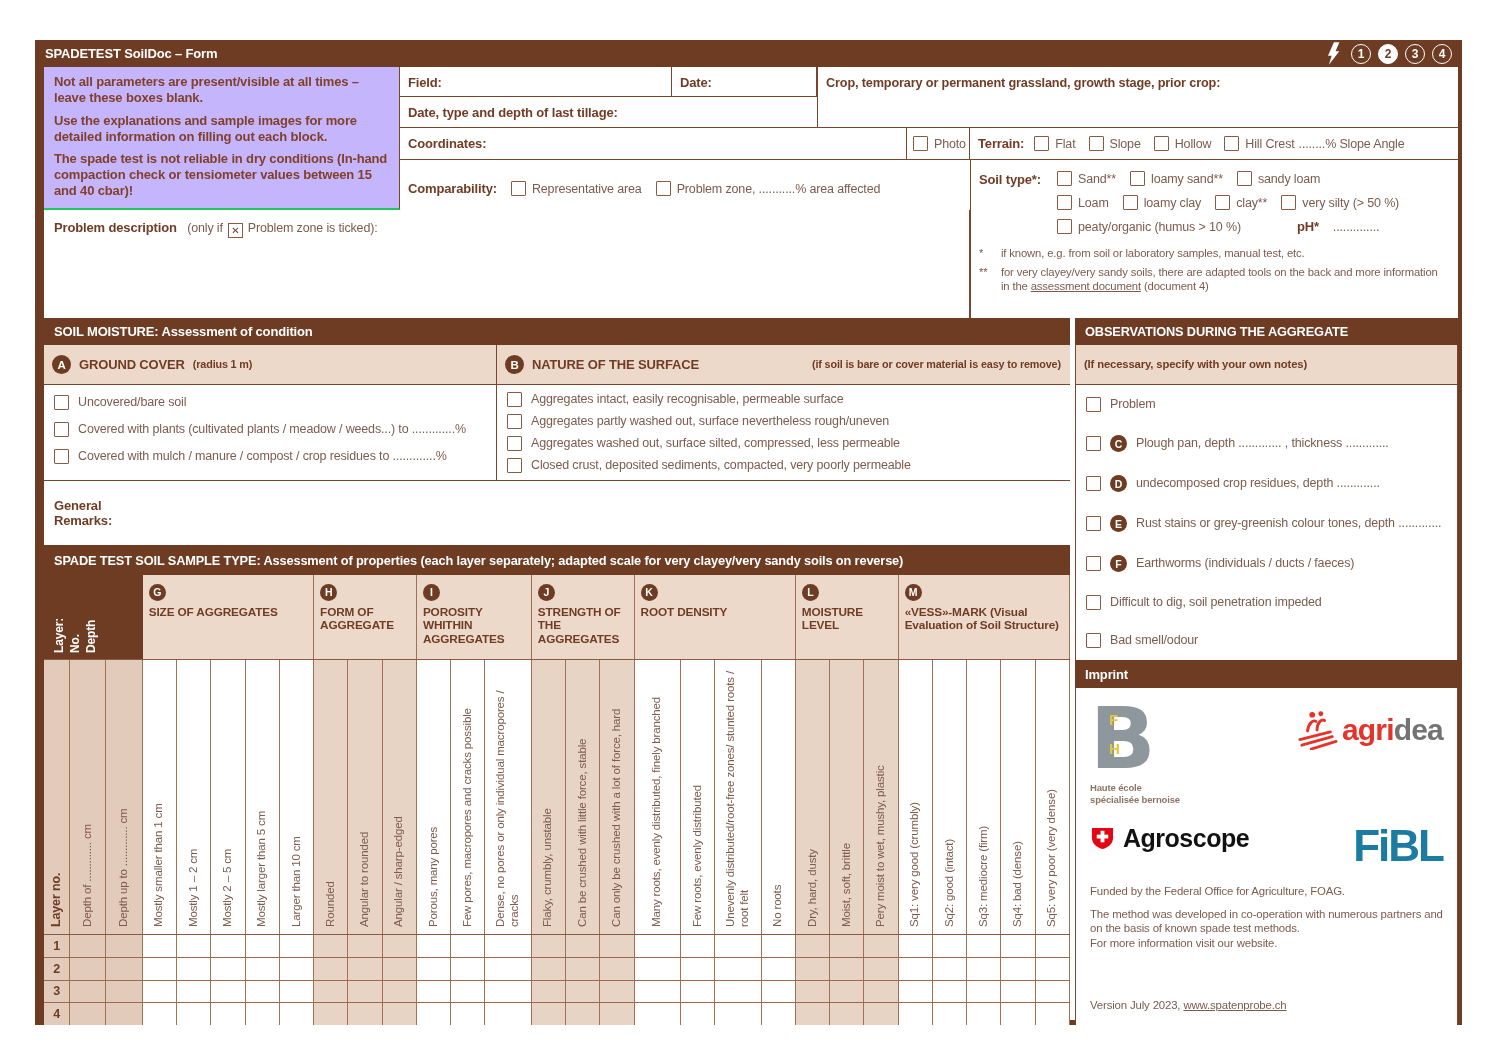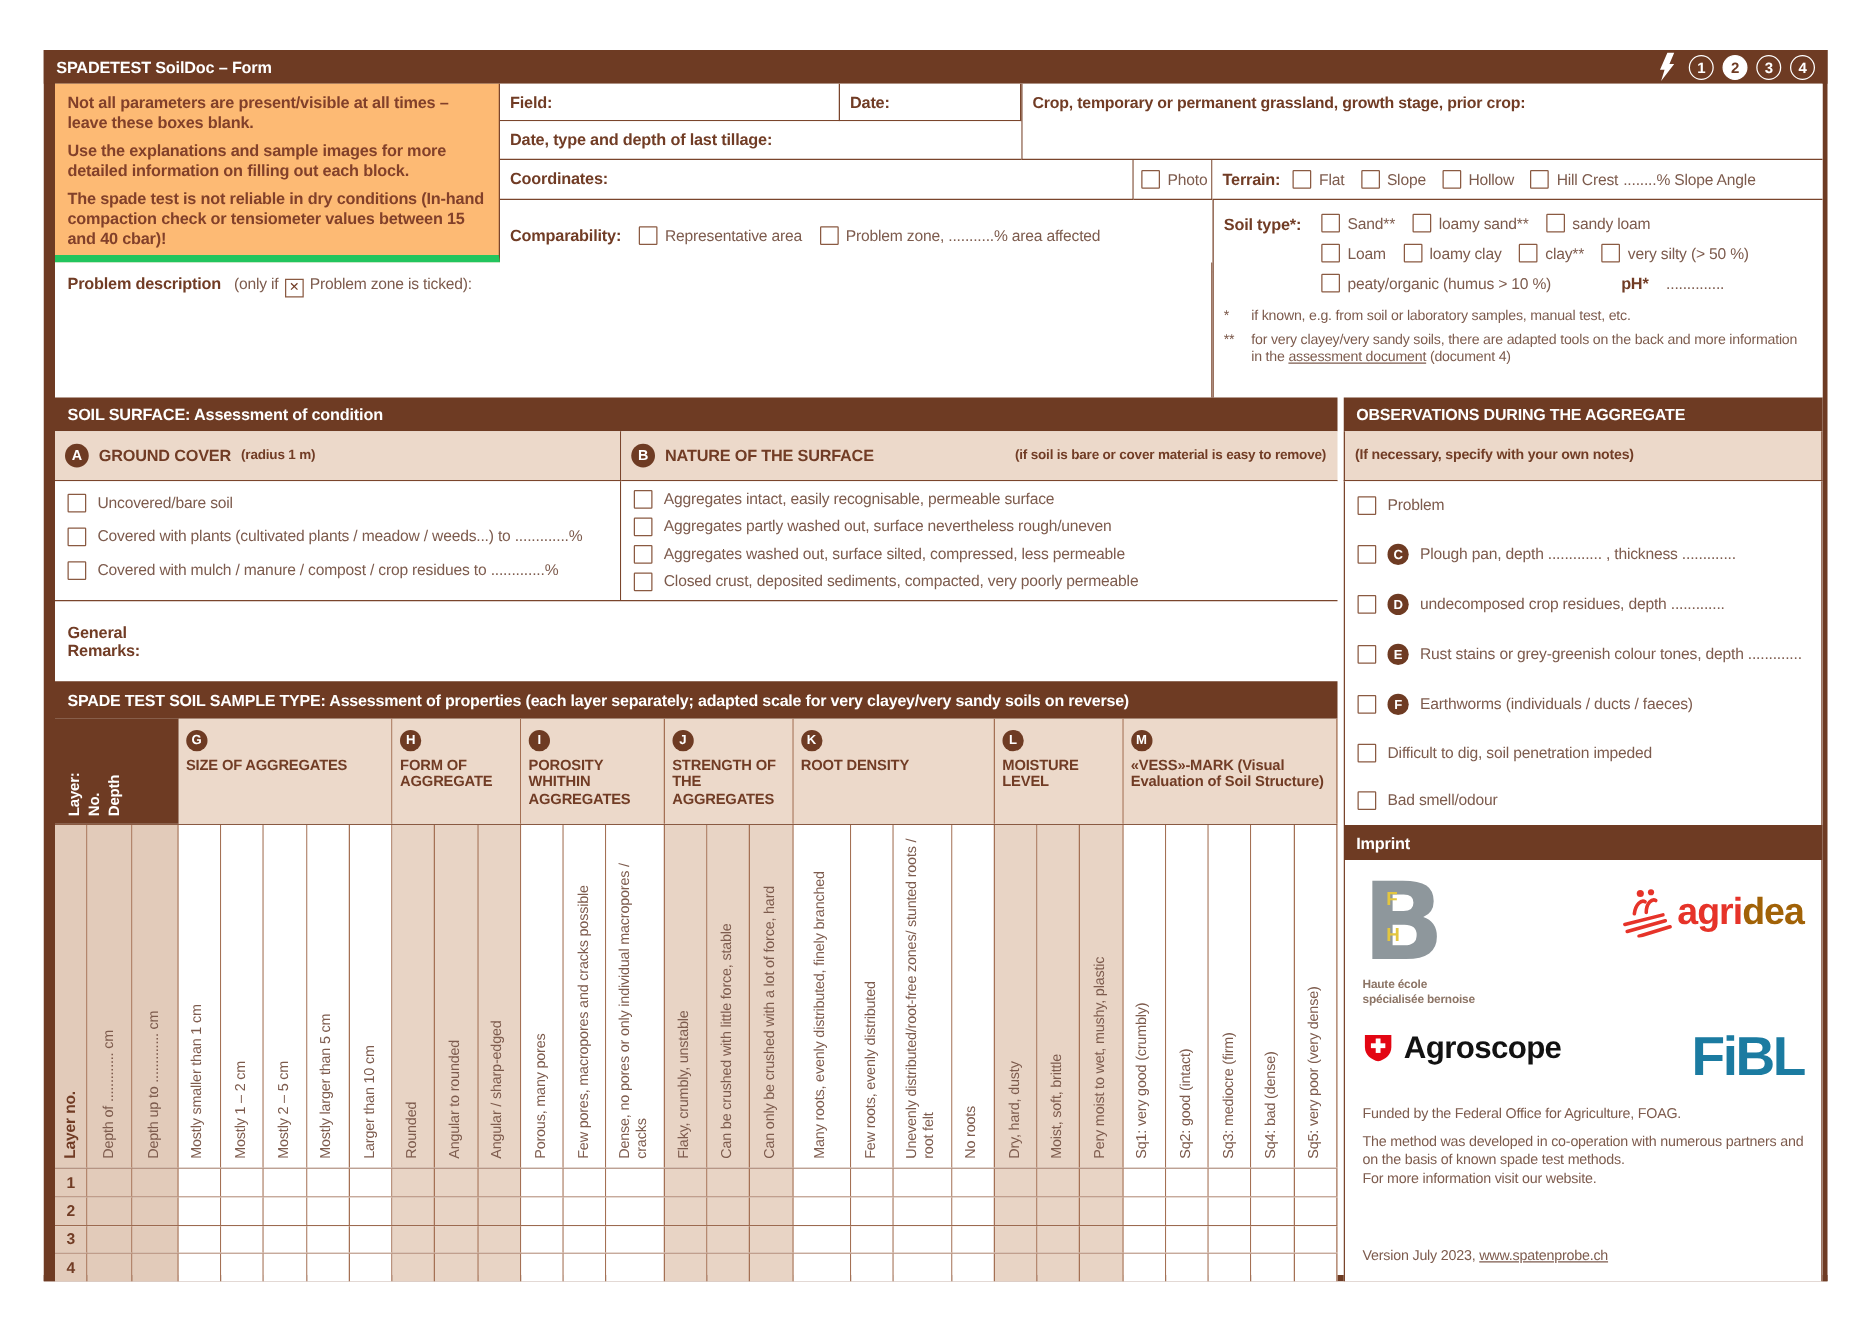--- a/index.html
+++ b/index.html
@@ -46,21 +46,21 @@
   .trow:last-child{border-bottom:none;}
   .num{font-weight:bold;color:#713c25;font-size:12.5px;}
   .obsitem{display:flex;align-items:center;gap:9px;font-size:12.5px;}
   
   .bfh-b{position:relative;width:70px;height:72px;}
   .bfh-B{font-weight:900;font-size:86px;line-height:72px;color:#8e979c;font-family:"DejaVu Sans",sans-serif;}
   .bfh-F,.bfh-H{position:absolute;left:19px;color:#e3c63f;font-weight:bold;font-size:15px;}
   .bfh-F{top:9px;} .bfh-H{top:38px;}
   .bfh-cap{font-size:9.5px;font-weight:bold;color:#8d7566;line-height:1.25;margin-top:8px;}
   .agridea-txt{font-weight:900;font-size:30px;letter-spacing:-0.8px;}
-  .agridea-red{color:#e63329;} .agridea-grey{color:#a16207;}
+  .agridea-red{color:#e63329;} .agridea-grey{color:#737373;}
   .agroscope-txt{font-weight:900;font-size:25px;color:#121212;letter-spacing:-0.5px;}
   .fibl{font-weight:900;font-size:44px;color:#1b7ba1;letter-spacing:-2px;line-height:1;}
   .imp-p{font-size:11.4px;color:#7d5b4d;line-height:1.3;margin:0 0 8px 0;}
   .xbox{display:inline-flex;width:13px;height:13px;border:1.3px solid #8a5a42;align-items:center;justify-content:center;font-size:10px;color:#713c25;font-weight:bold;margin:0 5px;vertical-align:-2px;}
   .dim{color:#7d5b4d;font-weight:normal;font-size:12.5px;}
 </style>
 </head>
 <body>
 
 <div class="stage">
@@ -80,21 +80,21 @@
         </span>
         <div style="display:flex;gap:7px;">
             <div class="pnum">1</div>
             <div class="pnum active">2</div>
             <div class="pnum">3</div>
             <div class="pnum">4</div>
           </div>
       </div>
     </div>
 
-    <div class="abs intro br" style="left:9px;top:27px;width:356px;height:143px;border-bottom:6px solid #22c55e;padding:7px 10px;background:#fdba74;">
+    <div class="abs intro br" style="left:9px;top:27px;width:356px;height:143px;border-bottom:2px solid #22c55e;padding:7px 10px;background:#c4b5fd;">
       <p>Not all parameters are present/visible at all times – leave these boxes blank.</p>
       <p>Use the explanations and sample images for more detailed information on filling out each block.</p>
       <p>The spade test is not reliable in dry conditions (In-hand compaction check or tensiometer values between 15 and 40 cbar)!</p>
     </div>
 
     <div class="abs cellbox br" style="left:365px;top:27px;width:272px;height:30px;">
       <span class="blabel">Field:</span>
     </div>
     <div class="abs cellbox br" style="left:637px;top:27px;width:145px;height:30px;">
       <span class="blabel">Date:</span>
@@ -210,21 +210,21 @@
 
     <div class="abs" style="left:9px;top:170px;width:926px;height:108px;background:#fff;border-right:1px solid #7a452c;padding:8px 10px;box-sizing:border-box;">
       <span class="blabel">Problem description</span>
       <span class="dim" style="margin-left:6px;">(only if</span><span class="xbox">
           <span>✕</span>
         </span><span class="dim">Problem zone is ticked):</span>
     </div>
 
     <div class="abs" style="left:9px;top:278px;width:1026px;height:707px;">
       <div class="abs bar" style="left:0;top:0;width:1026px;height:27px;">
-        <span>SOIL SURFACE: Assessment of condition</span>
+        <span>SOIL MOISTURE: Assessment of condition</span>
       </div>
 
       <div class="abs pinkhead br" style="left:0;top:27px;width:453px;height:40px;">
         <span class="badge" style="width:19px;height:19px;font-size:11.5px;">A</span>
         <span class="blabel">GROUND COVER</span>
         <span class="note">(radius 1 m)</span>
       </div>
       <div class="abs pinkhead" style="left:453px;top:27px;width:573px;height:40px;">
         <span class="badge" style="width:19px;height:19px;font-size:11.5px;">B</span>
         <span class="blabel">NATURE OF THE SURFACE</span>

